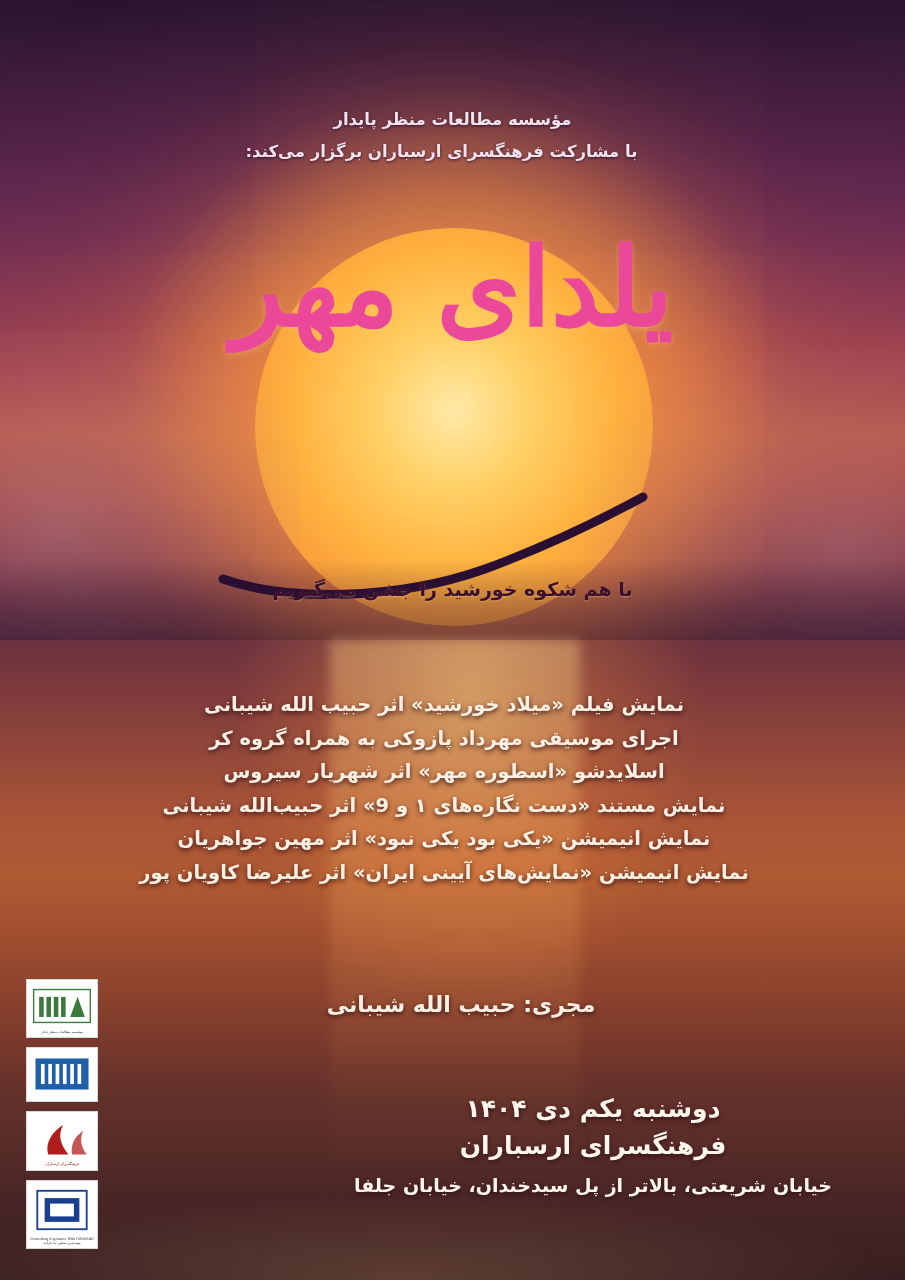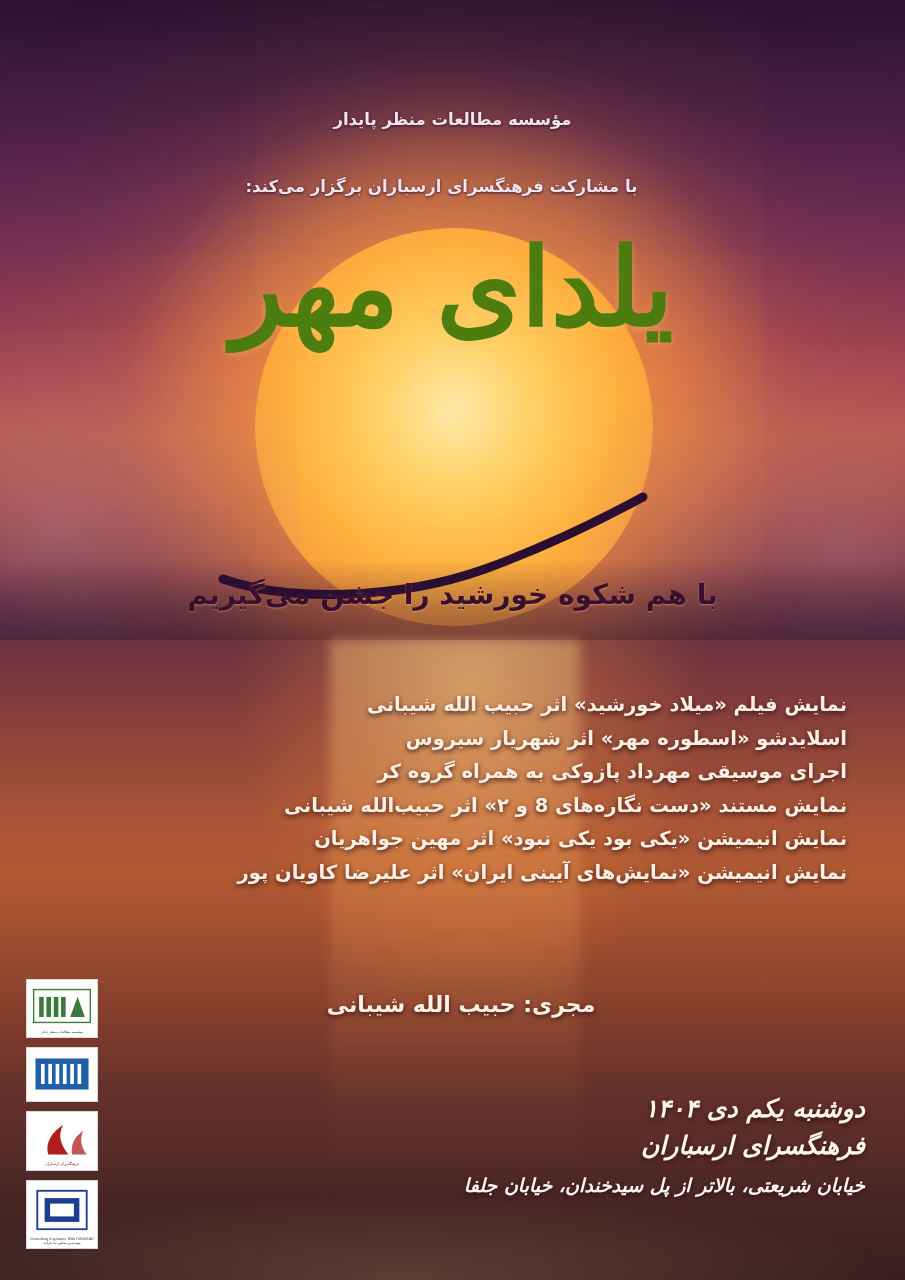--- a/index.html
+++ b/index.html
@@ -119,67 +119,68 @@
     color: #f3e3ef;
     direction: rtl;
   }
   .host-line {
     font-size: 16.5px;
     font-weight: bold;
     line-height: 1.95;
     letter-spacing: 0;
     text-shadow: 0 1px 3px rgba(40,10,40,0.85);
   }
-  .host-line-2 { padding-right: 22px; margin-top: 35px; }
+  .host-line-2 { padding-right: 22px; }
 
   
   .title-wrap {
     position: absolute;
     left: 0; top: 215px;
     width: 905px;
     height: 360px;
     pointer-events: none;
   }
   .title-calligraphy {
     position: absolute;
     left: 0; top: 0;
     width: 905px;
     text-align: center;
     font-family: "DejaVu Serif", "Liberation Serif", serif;
     font-size: 108px;
     font-weight: bold;
-    color: #4d7c0f;
+    color: #ec4899;
     direction: rtl;
     line-height: 1.35;
     text-shadow: 0 2px 6px rgba(255,200,120,0.35);
   }
   .title-swash {
     position: absolute;
     left: 215px; top: 268px;
     width: 440px; height: 120px;
   }
 
   .subtitle {
     position: absolute;
     left: 0; top: 578px;
     width: 905px;
     text-align: center;
-    font-size: 28px;
+    font-size: 19px;
     font-weight: bold;
     color: #3a0f2e;
     direction: rtl;
     text-shadow: 0 1px 2px rgba(255,210,150,0.4);
   }
 
   .program {
     position: absolute;
     left: 0; top: 688px;
     width: 847px;
     padding-left: 41px;
     box-sizing: border-box;
+    text-align: center;
     direction: rtl;
     color: #fdf0e2;
   }
   .program-item {
     font-size: 19.5px;
     font-weight: bold;
     line-height: 1.72;
     text-shadow: 0 2px 5px rgba(50,15,20,0.9);
   }
 
@@ -192,26 +193,25 @@
     text-align: center;
     direction: rtl;
     font-size: 22px;
     font-weight: bold;
     color: #fdf0e2;
     text-shadow: 0 2px 5px rgba(50,15,20,0.9);
   }
 
   .details {
     position: absolute;
-    right: 40px; top: 1090px;
+    right: 12px; top: 1090px;
     width: 600px;
-    text-align: right;
+    text-align: center;
     direction: rtl;
     color: #fff6ec;
-    font-style: italic;
   }
   .detail-line {
     font-size: 25px;
     font-weight: bold;
     line-height: 1.48;
     text-shadow: 0 2px 5px rgba(50,15,20,0.9);
   }
   .detail-address {
     margin-top: 10px;
     font-size: 19px;
@@ -273,23 +273,23 @@
     <div class="title-calligraphy">یلدای مهر</div>
     <svg class="title-swash" viewBox="0 0 440 120">
       <path d="M8 96 C 70 118, 180 118, 270 86 C 330 64, 380 40, 428 14" fill="none" stroke="#2b0f33" stroke-width="9" stroke-linecap="round"></path>
     </svg>
   </div>
 
   <div class="subtitle">با هم شکوه خورشید را جشن می‌گیریم</div>
 
   <div class="program">
     <div class="program-item">نمایش فیلم «میلاد خورشید» اثر حبیب الله شیبانی</div>
+    <div class="program-item">اجرای موسیقی مهرداد پازوکی به همراه گروه کر</div>
     <div class="program-item">اسلایدشو «اسطوره مهر» اثر شهریار سیروس</div>
-    <div class="program-item">اجرای موسیقی مهرداد پازوکی به همراه گروه کر</div>
-    <div class="program-item">نمایش مستند «دست نگاره‌های 8 و ۲» اثر حبیب‌الله شیبانی</div>
+    <div class="program-item">نمایش مستند «دست نگاره‌های ۱ و 9» اثر حبیب‌الله شیبانی</div>
     <div class="program-item">نمایش انیمیشن «یکی بود یکی نبود» اثر مهین جواهریان</div>
     <div class="program-item">نمایش انیمیشن «نمایش‌های آیینی ایران» اثر علیرضا کاویان پور</div>
   </div>
 
   <div class="presenter">مجری: حبیب الله شیبانی</div>
 
   <div class="details">
     <div class="detail-line">دوشنبه یکم دی ۱۴۰۴</div>
     <div class="detail-line">فرهنگسرای ارسباران</div>
     <div class="detail-address">خیابان شریعتی، بالاتر از پل سیدخندان، خیابان جلفا</div>

